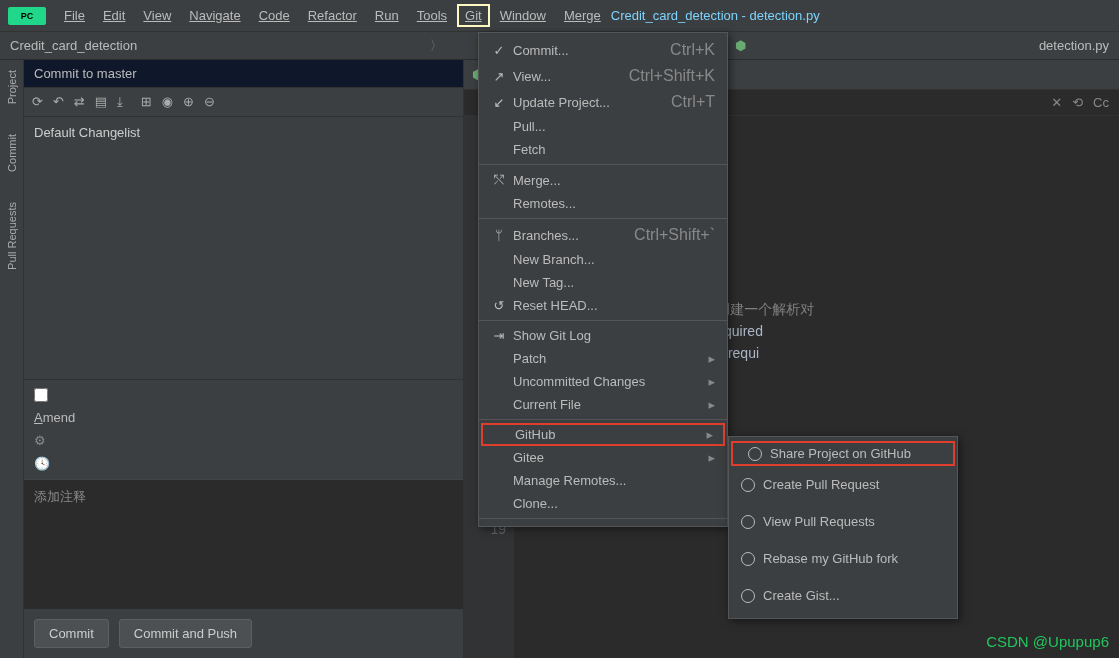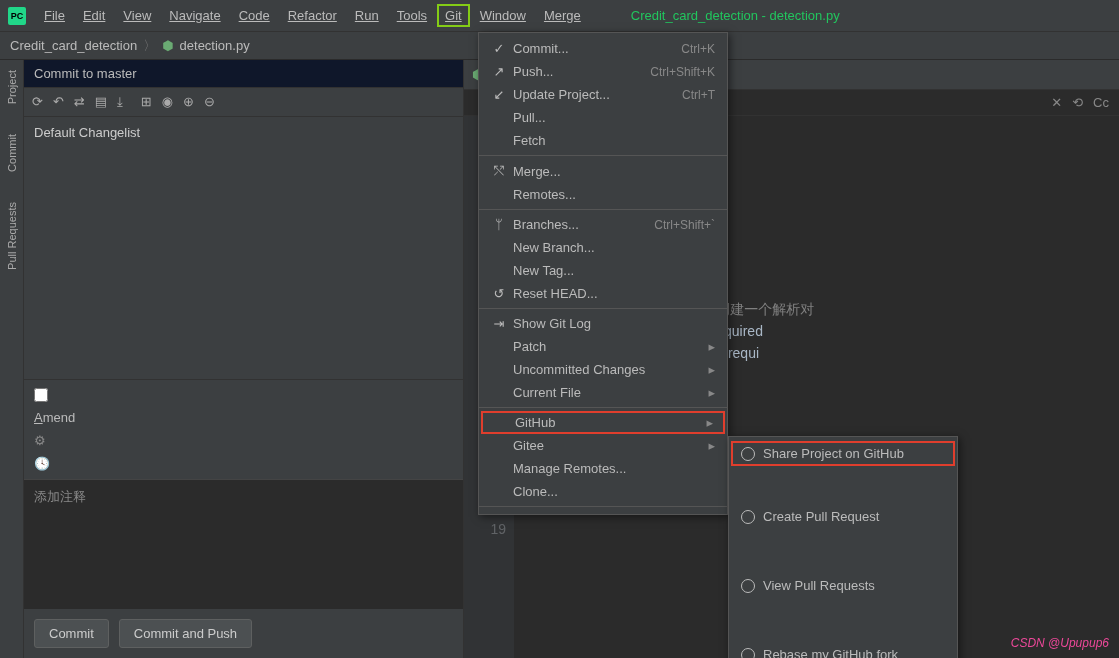--- a/index.html
+++ b/index.html
@@ -1,23 +1,23 @@
 <!DOCTYPE html>
 <html><head>
 <meta charset="utf-8">
 <style>
 * { margin: 0; padding: 0; box-sizing: border-box; font-family: "Segoe UI", Arial, sans-serif; }
 body { background: #2b2b2b; color: #bbb; font-size: 13px; width: 1119px; height: 658px; overflow: hidden; position: relative; }
 .topbar { height: 32px; background: #3c3f41; display: flex; align-items: center; padding: 0 8px; gap: 2px; border-bottom: 1px solid #323232; }
-.topbar .logo { width: 18px; height: 18px; background: #21d789; border-radius: 2px; display:flex;align-items:center;justify-content:center;color:#000;font-size:9px;font-weight:bold; margin-right:8px;}
+.topbar .logo { width: 38px; height: 18px; background: #21d789; border-radius: 2px; display:flex;align-items:center;justify-content:center;color:#000;font-size:9px;font-weight:bold; margin-right:8px;}
 .menu-item { padding: 4px 8px; cursor: pointer; }
 .menu-item .ul { text-decoration: underline; }
-.menu-item.boxed { border: 2px solid #84cc16; padding: 2px 6px; }
-.title-right { margin-left: 40px; color: #22c55e; }
-.crumbs { height: 28px; background: #3c3f41; display: flex; align-items: center; padding: 0 10px; gap: 6px; border-bottom: 1px solid #2b2b2b; }
+.menu-item.boxed { border: 2px solid #fef9c3; padding: 2px 6px; }
+.title-right { color: #7dd3fc; }
+.crumbs { height: 28px; background: #3c3f41; display: flex; align-items: center; padding: 0 10px; gap: 6px; border-bottom: 1px solid #2b2b2b; justify-content: space-between; }
 .crumbs .sep { color: #777; }
 .fileicon { color: #6aab73; }
 .main { display: flex; height: calc(100% - 60px); }
 .left-gutter { width: 24px; background: #3c3f41; display: flex; flex-direction: column; align-items: center; padding-top: 10px; gap: 30px; border-right:1px solid #323232;}
 .vlabel { writing-mode: vertical-rl; transform: rotate(180deg); font-size: 11px; color: #aaa; cursor:pointer; }
 .commit-panel { width: 440px; background: #3c3f41; display: flex; flex-direction: column; border-right: 1px solid #323232; }
 .commit-head { padding: 6px 10px; border-bottom: 1px solid #323232; background:#0f172a; }
 .toolbar { display: flex; gap: 10px; padding: 6px 8px; color: #aaa; border-bottom: 1px solid #323232;}
 .toolbar span { cursor: pointer; }
 .changelist { flex:1; padding: 8px 10px; font-weight:normal; color:#ccc;}
@@ -38,29 +38,29 @@
 .str { color:#6a8759; }
 .fn { color:#ffc66d; }
 .cmt { color:#808080; }
 .id { color:#a9b7c6; }
 .op { color:#a9b7c6;}
 
 .dropdown { position:absolute; top:32px; left:478px; width:250px; background:#3c3f41; border:1px solid #555; box-shadow:2px 2px 8px rgba(0,0,0,.5); z-index:10; padding:4px 0;}
 .dropdown .ditem { display:flex; align-items:center; justify-content:space-between; padding:4px 12px; cursor:pointer; color:#bbb;}
 .dropdown .ditem .ico { width:16px; display:inline-block; margin-right:6px; text-align:center;}
 .dropdown .ditem .lbl { flex:1;}
-.dropdown .ditem .sc { color:#888; font-size:12px;}
+.dropdown .ditem .sc { color:#888; font-size:16px;}
 .dropdown .ditem .arrow { color:#888;}
 .dropdown .sep { height:1px; background:#555; margin:3px 0;}
 .dropdown .ditem.boxed { border:2px solid #e03e2d; margin:0 2px; padding:2px 10px;}
 .submenu { position:absolute; top:436px; left:728px; width:230px; background:#3c3f41; border:1px solid #555; box-shadow:2px 2px 8px rgba(0,0,0,.5); z-index:11; padding:4px 0;}
-.submenu .ditem { display:flex; align-items:center; padding:11px 12px; cursor:pointer; color:#bbb; gap:8px;margin-top:32px;}
-.submenu .ditem.boxed { border:2px solid #e03e2d; margin:0 2px; padding:3px 8px;}
+.submenu .ditem { display:flex; align-items:center; padding:11px 12px; cursor:pointer; color:#bbb; gap:8px;}
+.submenu .ditem.boxed { border:2px solid #e03e2d; margin:0 2px; padding:3px 15px;}
 .ghicon { width:14px; height:14px; border:1.5px solid #bbb; border-radius:50%; position:relative; display:inline-block;}
-.watermark { position:absolute; bottom:8px; right:10px; color:#ec4899; font-size:12px; font-style:italic; z-index:5;}
+.watermark { position:absolute; bottom:8px; right:10px; color:#22c55e; font-size:15px; z-index:5;}
 </style>
 </head>
 <body>
 
 <div class="topbar">
   <div class="logo">PC</div>
   <div class="menu-item"><span class="ul">File</span></div>
   <div class="menu-item"><span class="ul">Edit</span></div>
   <div class="menu-item"><span class="ul">View</span></div>
   <div class="menu-item"><span class="ul">Navigate</span></div>
@@ -177,21 +177,21 @@
 </div>
 
 <div class="dropdown" id="gitmenu">
     <div class="ditem">
       <span class="ico">✓</span>
       <span class="lbl">Commit...</span>
       <span class="sc">Ctrl+K</span>
     </div>
     <div class="ditem">
       <span class="ico">↗</span>
-      <span class="lbl">Push...</span>
+      <span class="lbl">View...</span>
       <span class="sc">Ctrl+Shift+K</span>
     </div>
     <div class="ditem">
       <span class="ico">↙</span>
       <span class="lbl">Update Project...</span>
       <span class="sc">Ctrl+T</span>
     </div>
     <div class="ditem">
       <span class="ico"></span>
       <span class="lbl">Pull...</span>

